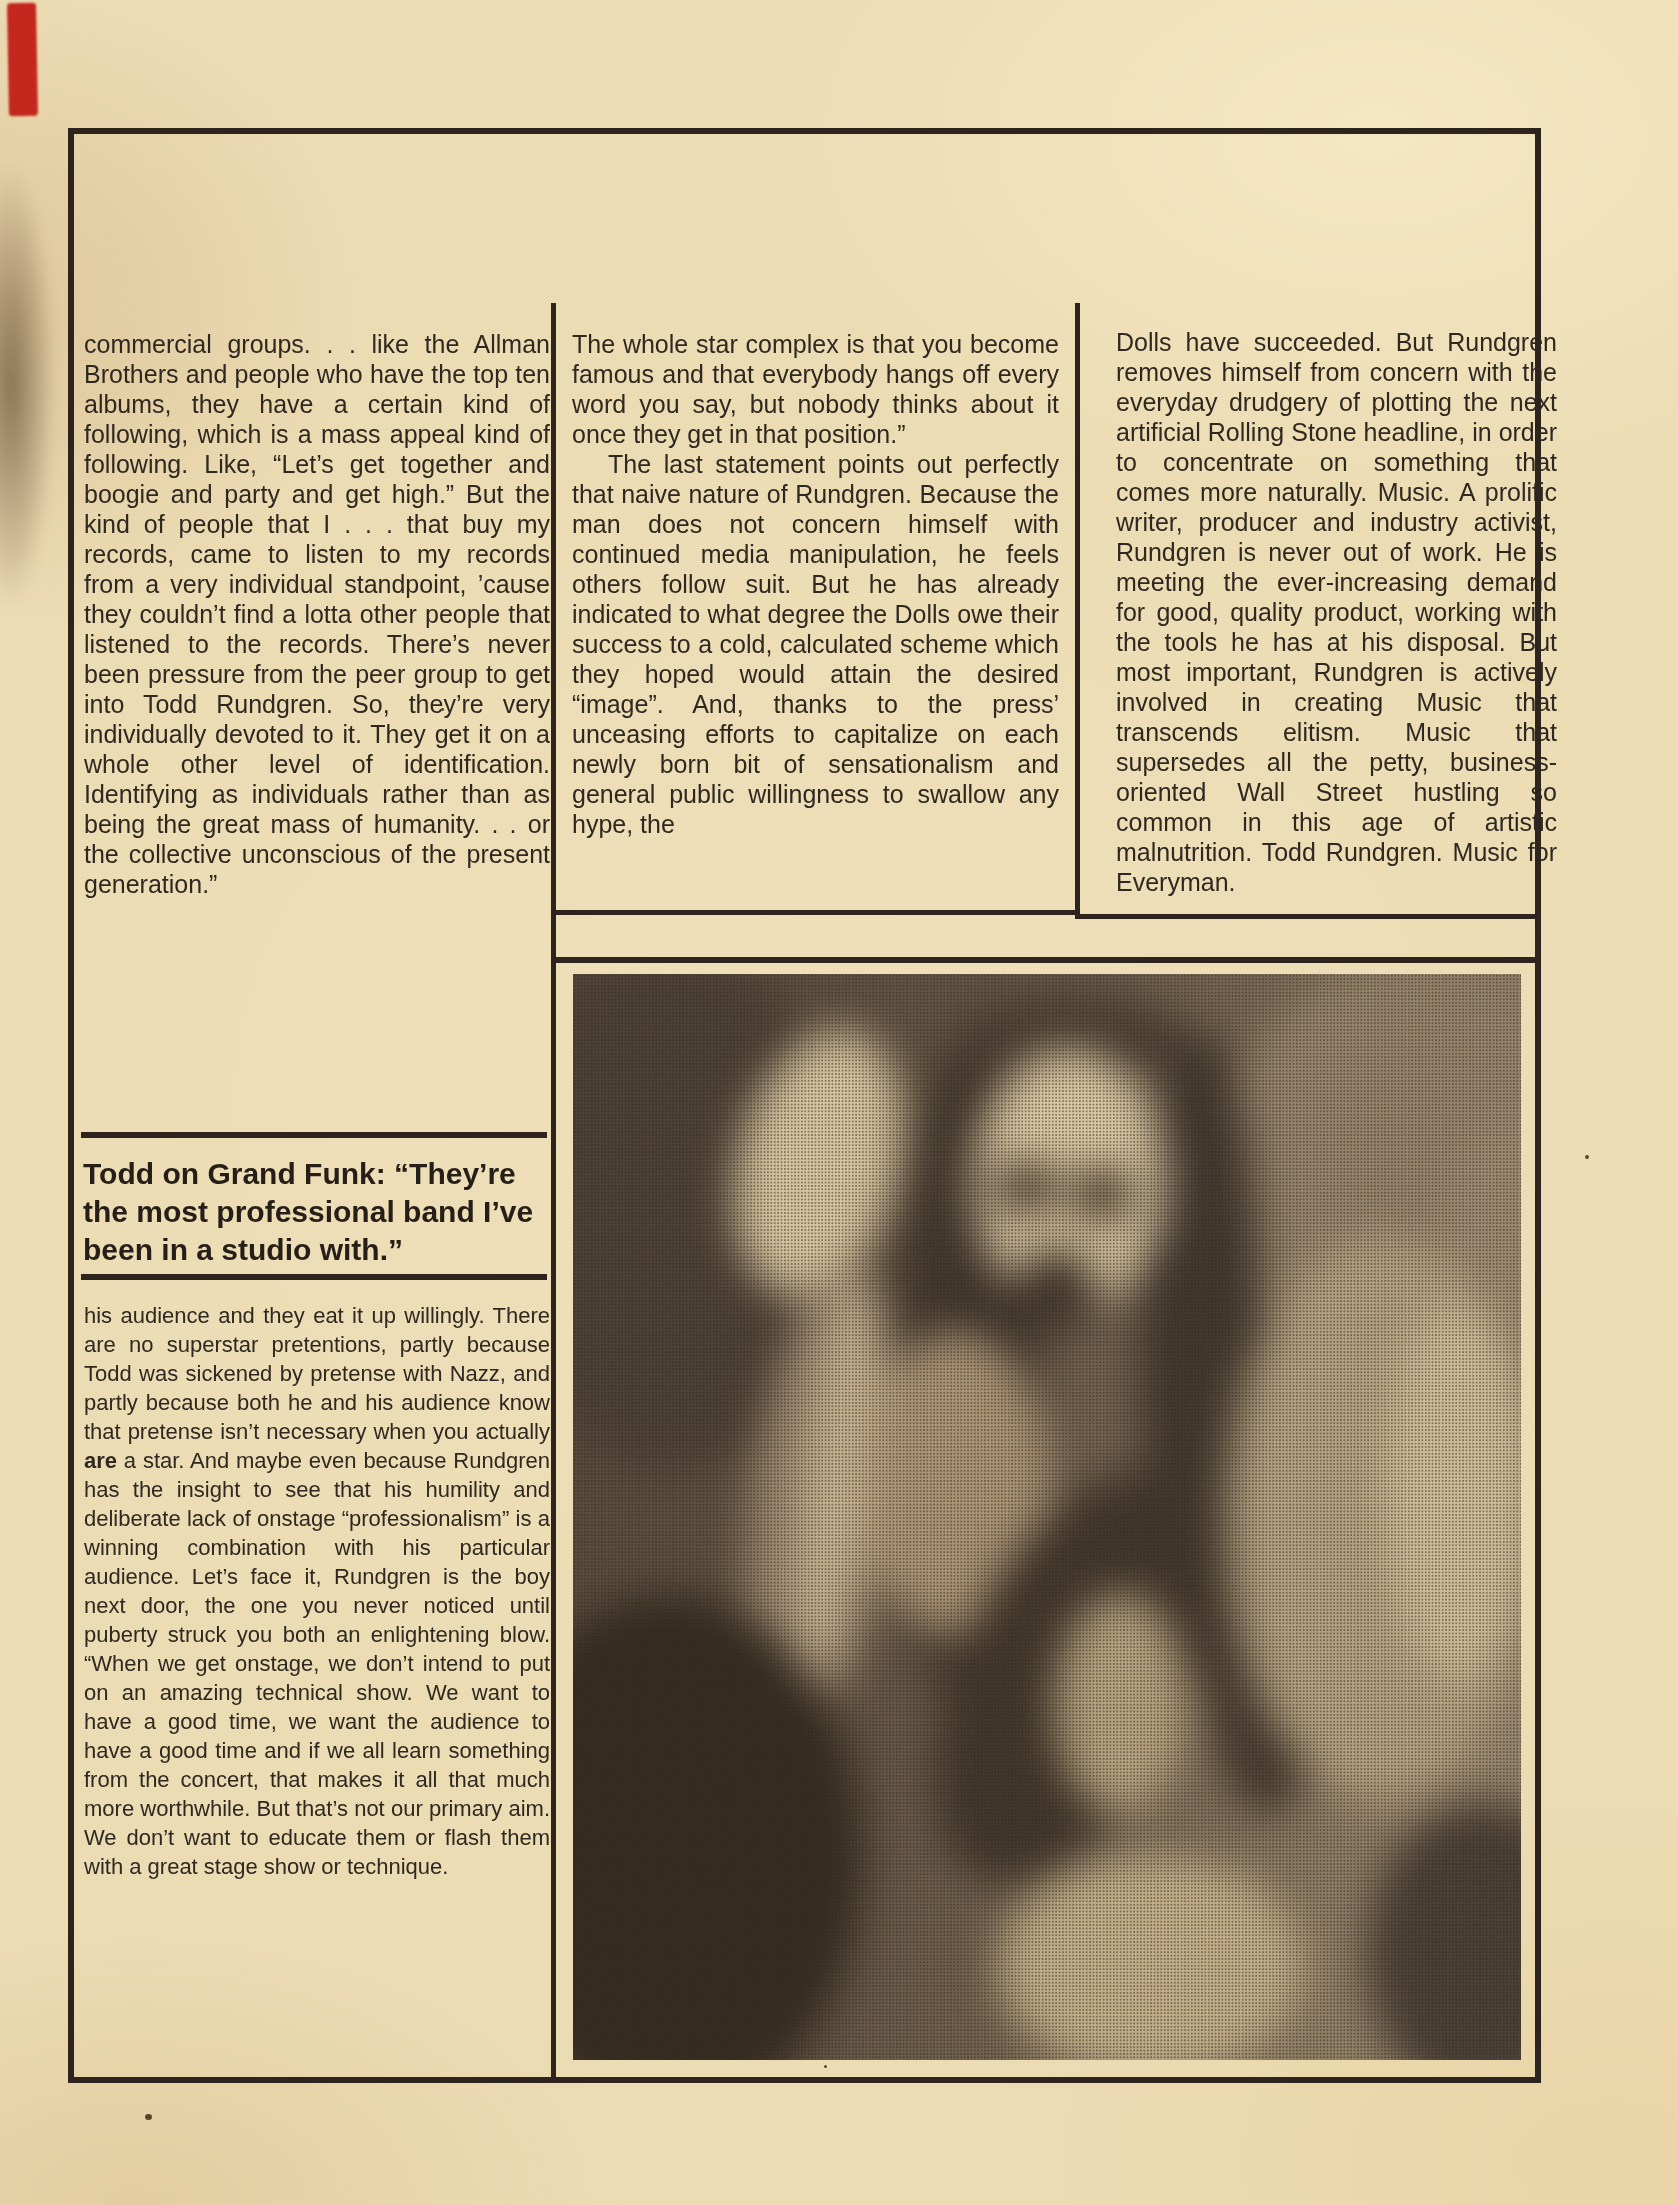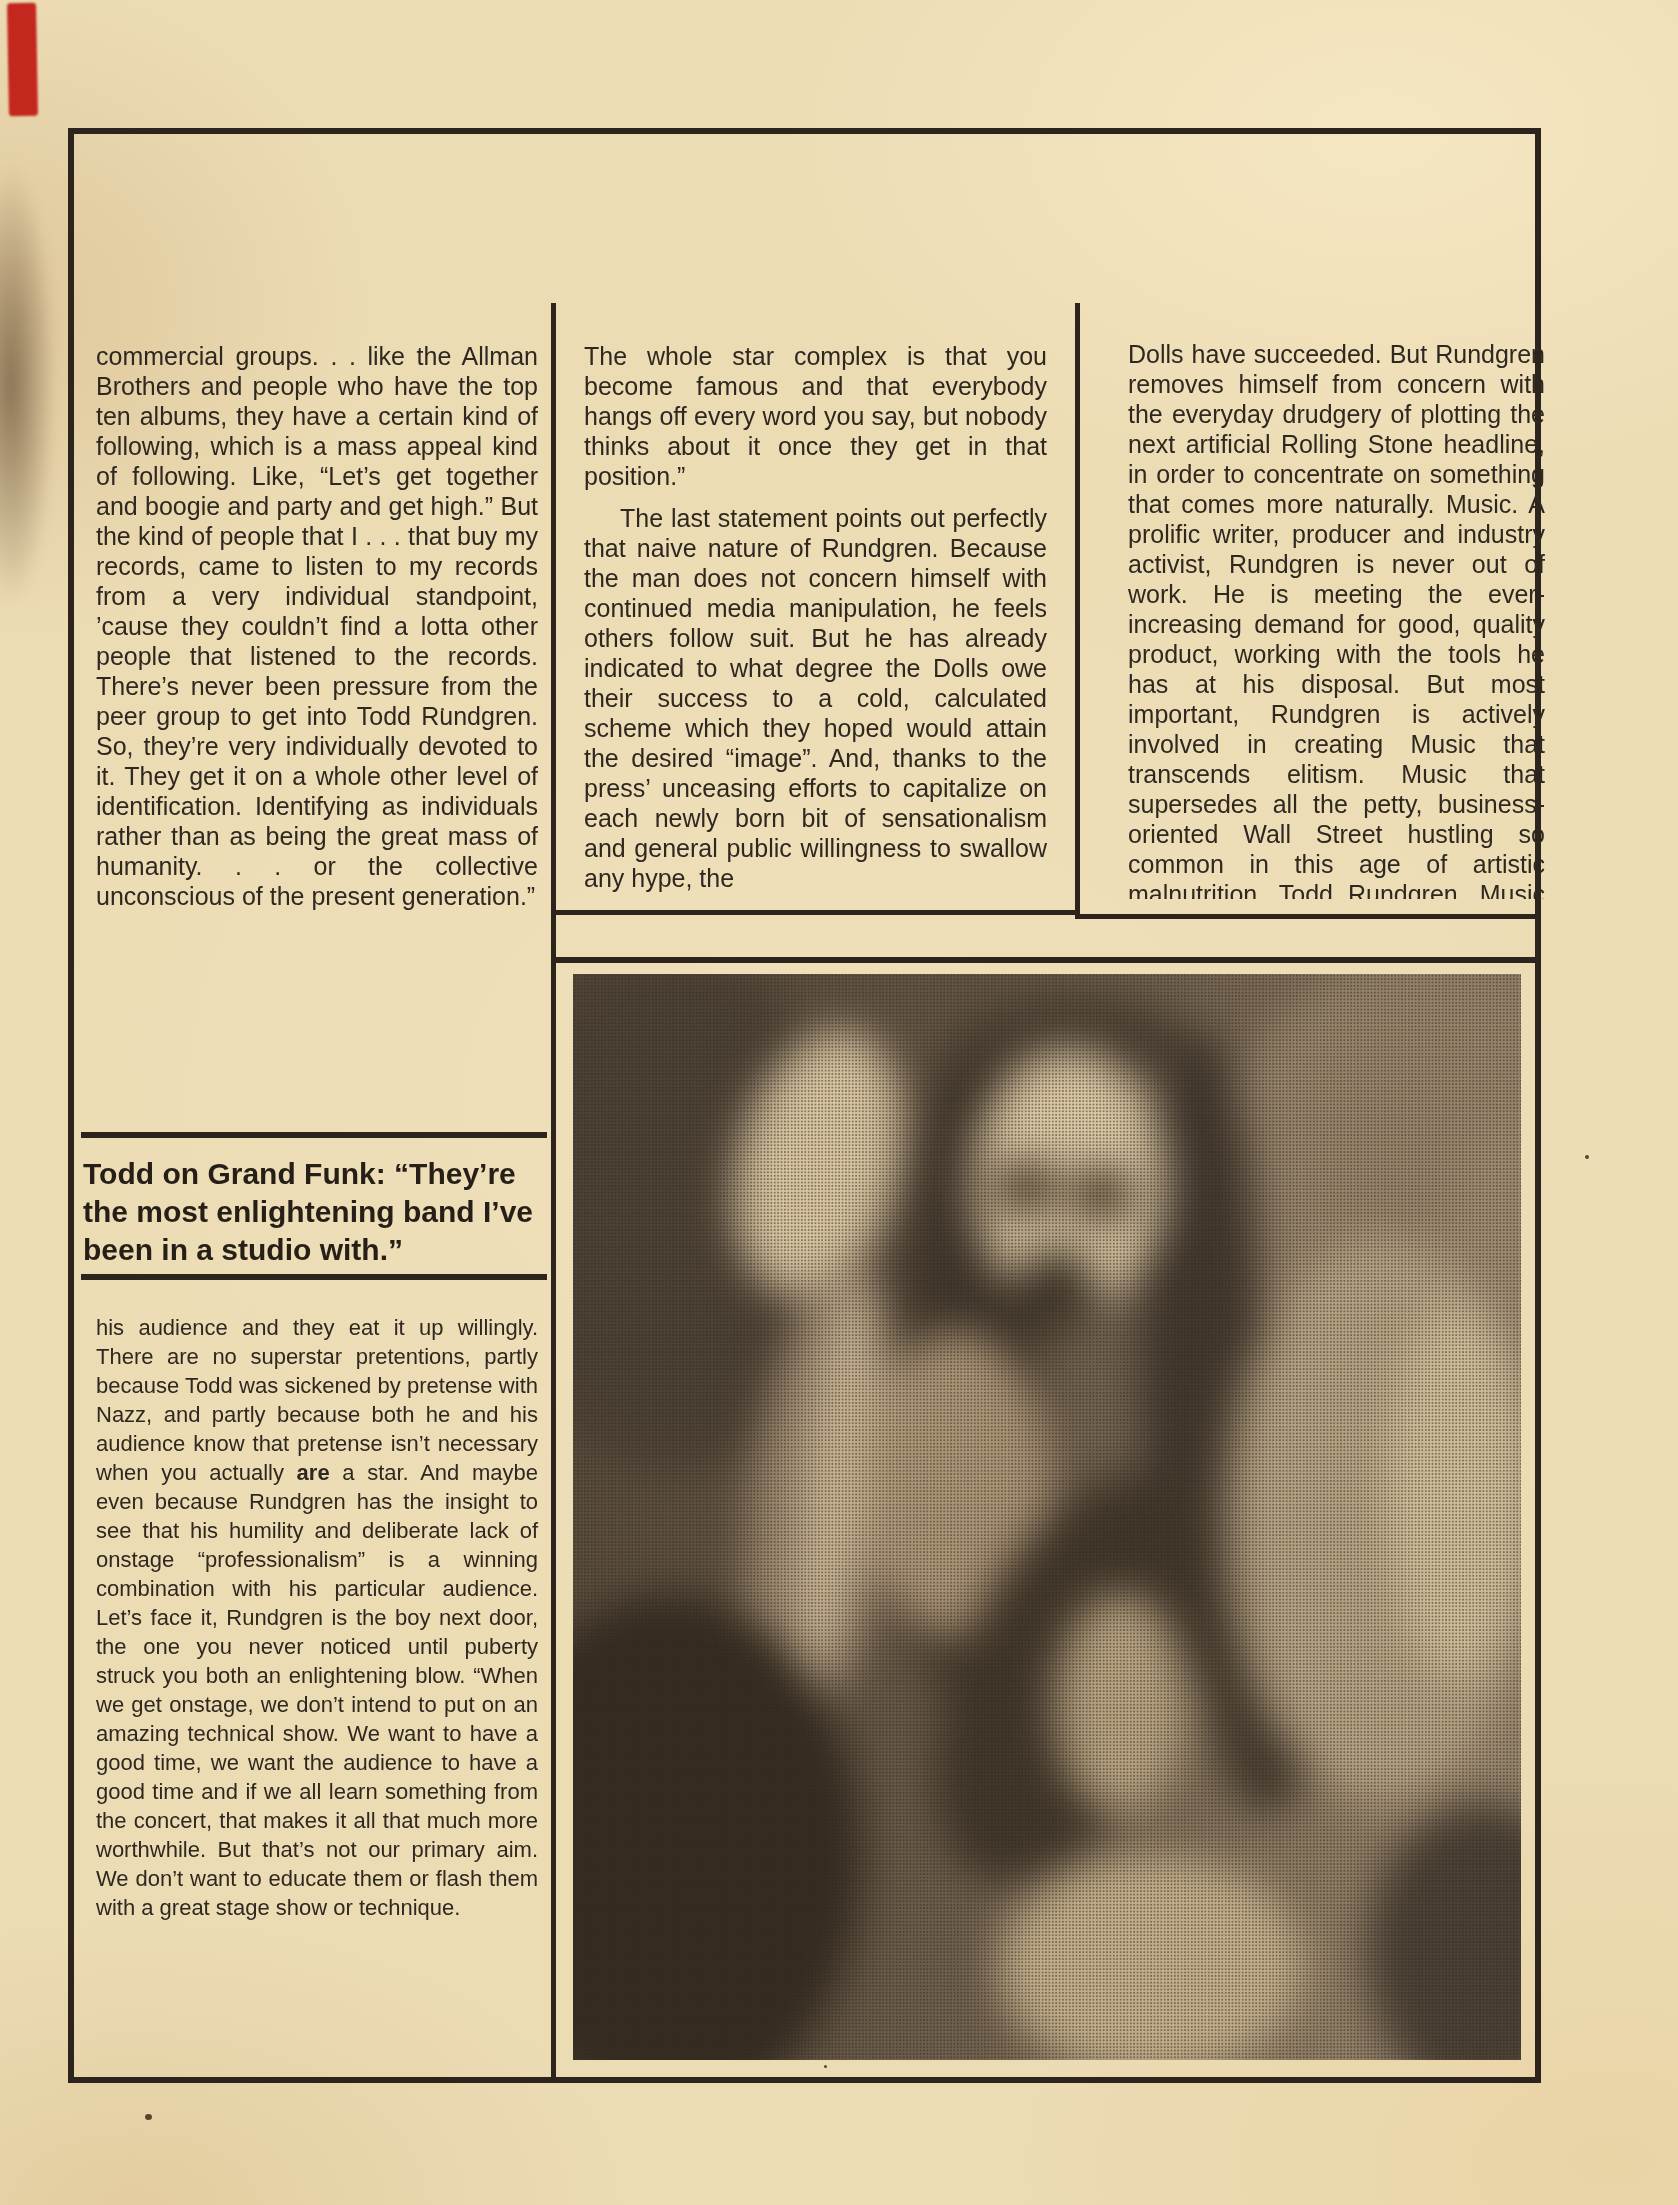--- a/index.html
+++ b/index.html
@@ -22,21 +22,21 @@
     width:1461px;height:1943px;
     border:6.9px solid #2c241d;
   }
   .vrule,.hrule{position:absolute;background:#2c241d;}
   .col{
     position:absolute;
     font-size:25px;line-height:30px;
     text-align:justify;
     overflow:hidden;
   }
-  .col p{margin:12px;padding:0;}
+  .col p{margin:0;padding:0;}
   .col p.indent{text-indent:36px;}
   .boldword{font-weight:bold;}
   .pullquote{
     position:absolute;left:83px;top:1155px;width:466px;
     font-size:30px;line-height:38px;font-weight:bold;color:#261f18;
     text-align:left;
   }
   
   .photo{
     position:absolute;left:573px;top:974px;width:948px;height:1086px;
@@ -109,21 +109,21 @@
   <div class="vrule" style="left:1075px;top:303px;width:4.8px;height:612px;"></div>
   <div class="hrule" style="left:553px;top:910px;width:527px;height:4.8px;"></div>
   <div class="hrule" style="left:1075px;top:914px;width:460px;height:4.8px;"></div>
   <div class="hrule" style="left:553px;top:957px;width:982px;height:5.5px;"></div>
 
   <div class="col" style="left:84px;top:329px;width:466px;height:793px;">
     <p>commercial groups. . . like the Allman Brothers and people who have the top ten albums, they have a certain kind of following, which is a mass appeal kind of following. Like, “Let’s get together and boogie and party and get high.” But the kind of people that I . . . that buy my records, came to listen to my records from a very individual standpoint, ’cause they couldn’t find a lotta other people that listened to the records. There’s never been pressure from the peer group to get into Todd Rundgren. So, they’re very individually devoted to it. They get it on a whole other level of identification. Identifying as individuals rather than as being the great mass of humanity. . . or the collective unconscious of the present generation.”</p>
   </div>
 
   <div class="hrule" style="left:81px;top:1132px;width:466px;height:5.5px;"></div>
-  <div class="pullquote">Todd on Grand Funk: “They’re the most enlightening band I’ve been in a studio with.”</div>
+  <div class="pullquote">Todd on Grand Funk: “They’re the most professional band I’ve been in a studio with.”</div>
   <div class="hrule" style="left:81px;top:1274px;width:466px;height:5.5px;"></div>
 
   <div class="col" style="left:84px;top:1301px;width:466px;height:776px;font-size:22px;line-height:29px;">
     <p><span>his audience and they eat it up willingly. There are no superstar pretentions, partly because Todd was sickened by pretense with Nazz, and partly because both he and his audience know that pretense isn’t necessary when you actually </span><span class="boldword">are</span><span> a star. And maybe even because Rundgren has the insight to see that his humility and deliberate lack of onstage “professionalism” is a winning combination with his particular audience. Let’s face it, Rundgren is the boy next door, the one you never noticed until puberty struck you both an enlightening blow. “When we get onstage, we don’t intend to put on an amazing technical show. We want to have a good time, we want the audience to have a good time and if we all learn something from the concert, that makes it all that much more worthwhile. But that’s not our primary aim. We don’t want to educate them or flash them with a great stage show or technique.</span></p>
   </div>
 
   <div class="col" style="left:572px;top:329px;width:487px;height:572px;">
     <p>The whole star complex is that you become famous and that everybody hangs off every word you say, but nobody thinks about it once they get in that position.”</p>
     <p class="indent">The last statement points out perfectly that naive nature of Rundgren. Because the man does not concern himself with continued media manipulation, he feels others follow suit. But he has already indicated to what degree the Dolls owe their success to a cold, calculated scheme which they hoped would attain the desired “image”. And, thanks to the press’ unceasing efforts to capitalize on each newly born bit of sensationalism and general public willingness to swallow any hype, the</p>
   </div>

